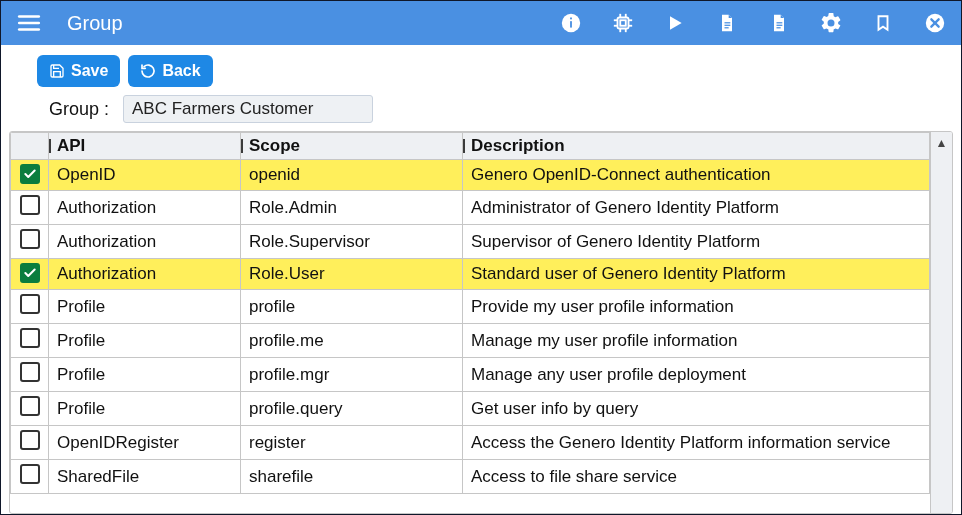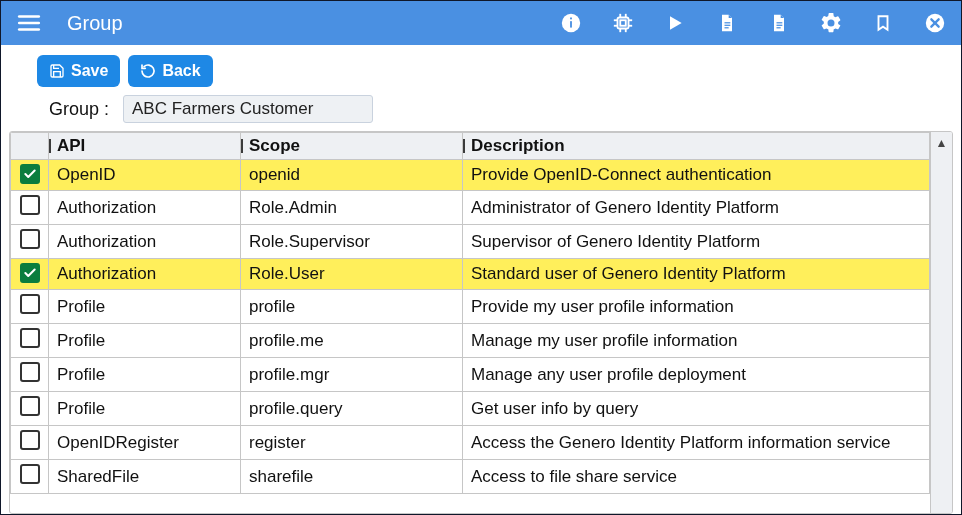--- a/index.html
+++ b/index.html
@@ -287,21 +287,21 @@
           </thead>
           <tbody id="rows">
               <tr class="selected">
                 <td class="cb"><span class="chk checked">
                     <svg width="14" height="14" viewBox="0 0 24 24" fill="none" stroke="white" stroke-width="3.5" stroke-linecap="round" stroke-linejoin="round">
                       <polyline points="20 6 9 17 4 12"></polyline>
                     </svg>
                   </span></td>
                 <td>OpenID</td>
                 <td>openid</td>
-                <td>Provide OpenID-Connect authentication</td>
+                <td>Genero OpenID-Connect authentication</td>
               </tr>
               <tr>
                 <td class="cb"><span class="chk"></span></td>
                 <td>Authorization</td>
                 <td>Role.Admin</td>
                 <td>Administrator of Genero Identity Platform</td>
               </tr>
               <tr>
                 <td class="cb"><span class="chk"></span></td>
                 <td>Authorization</td>

